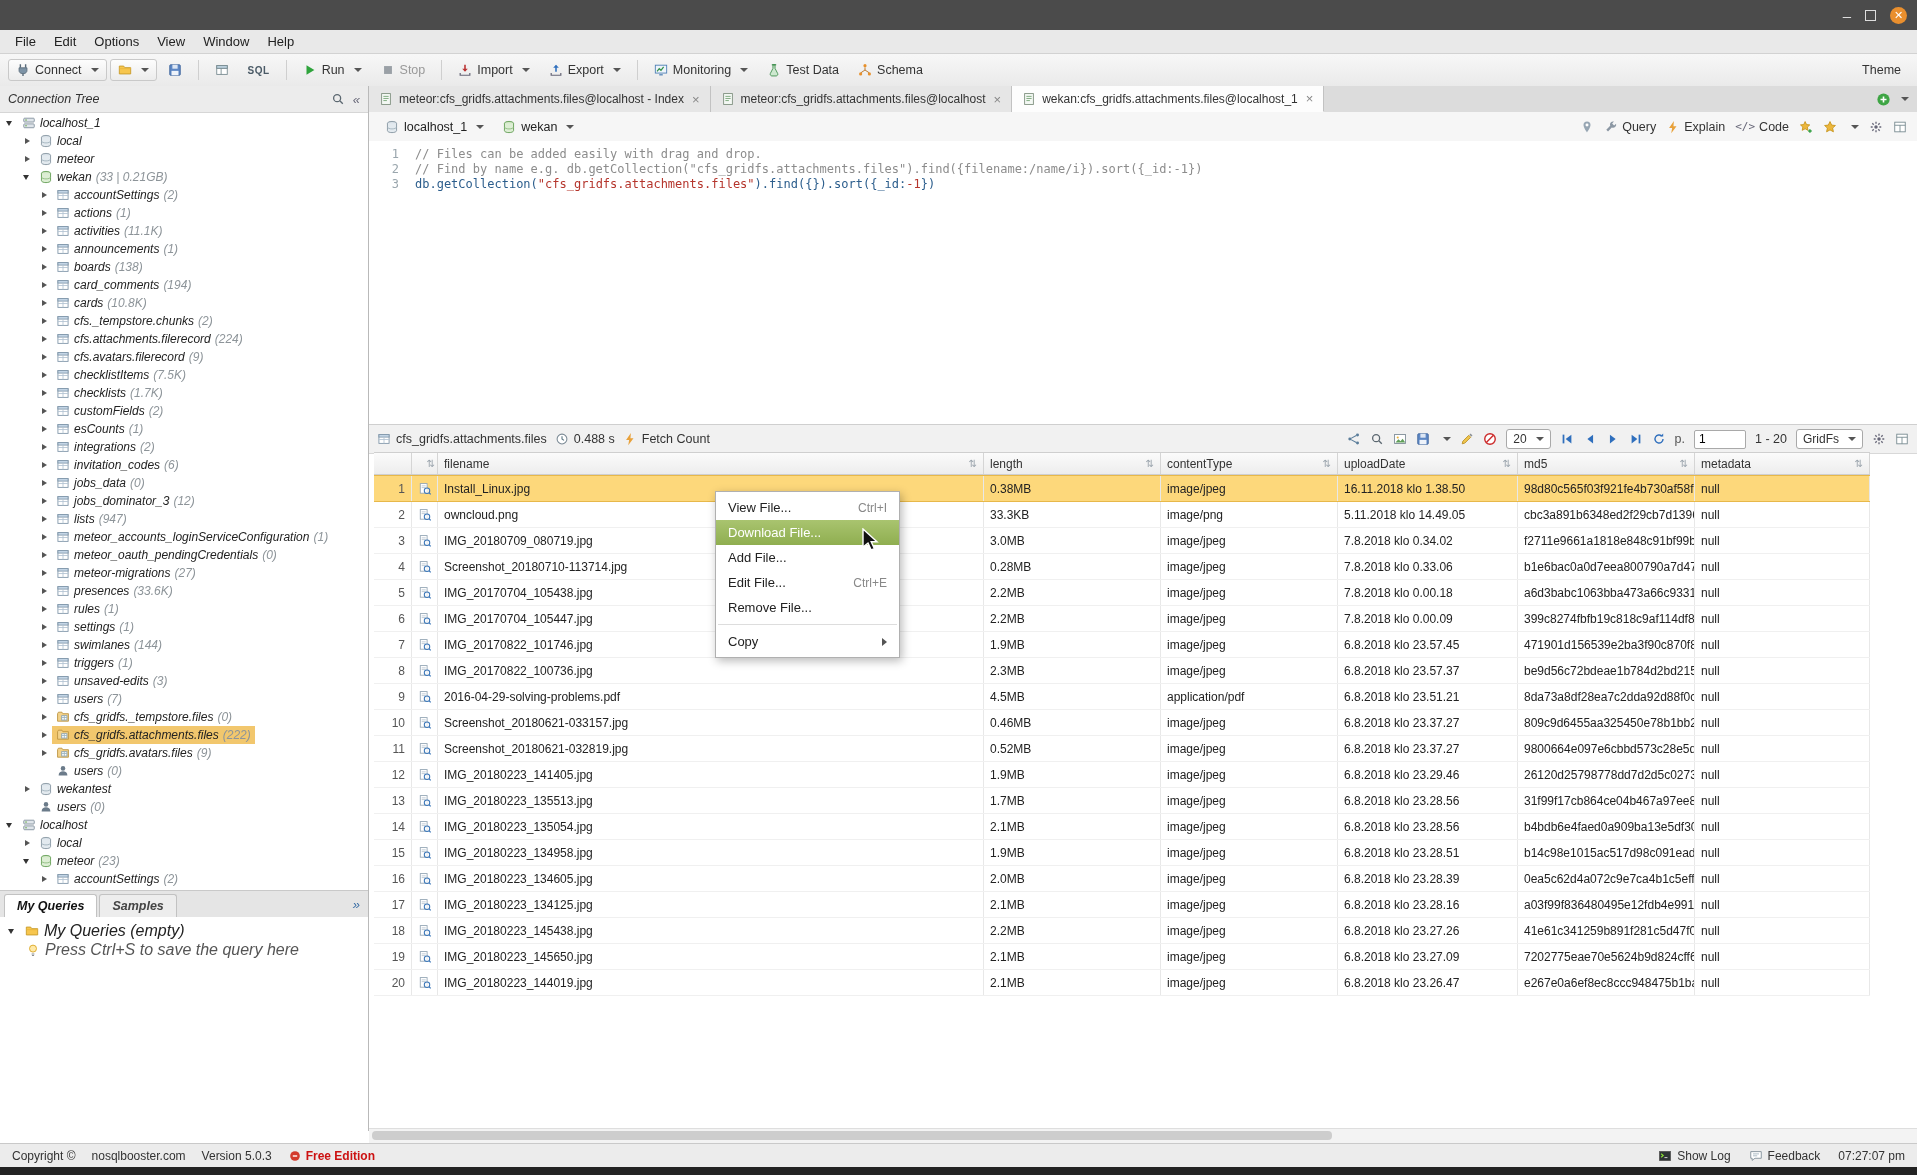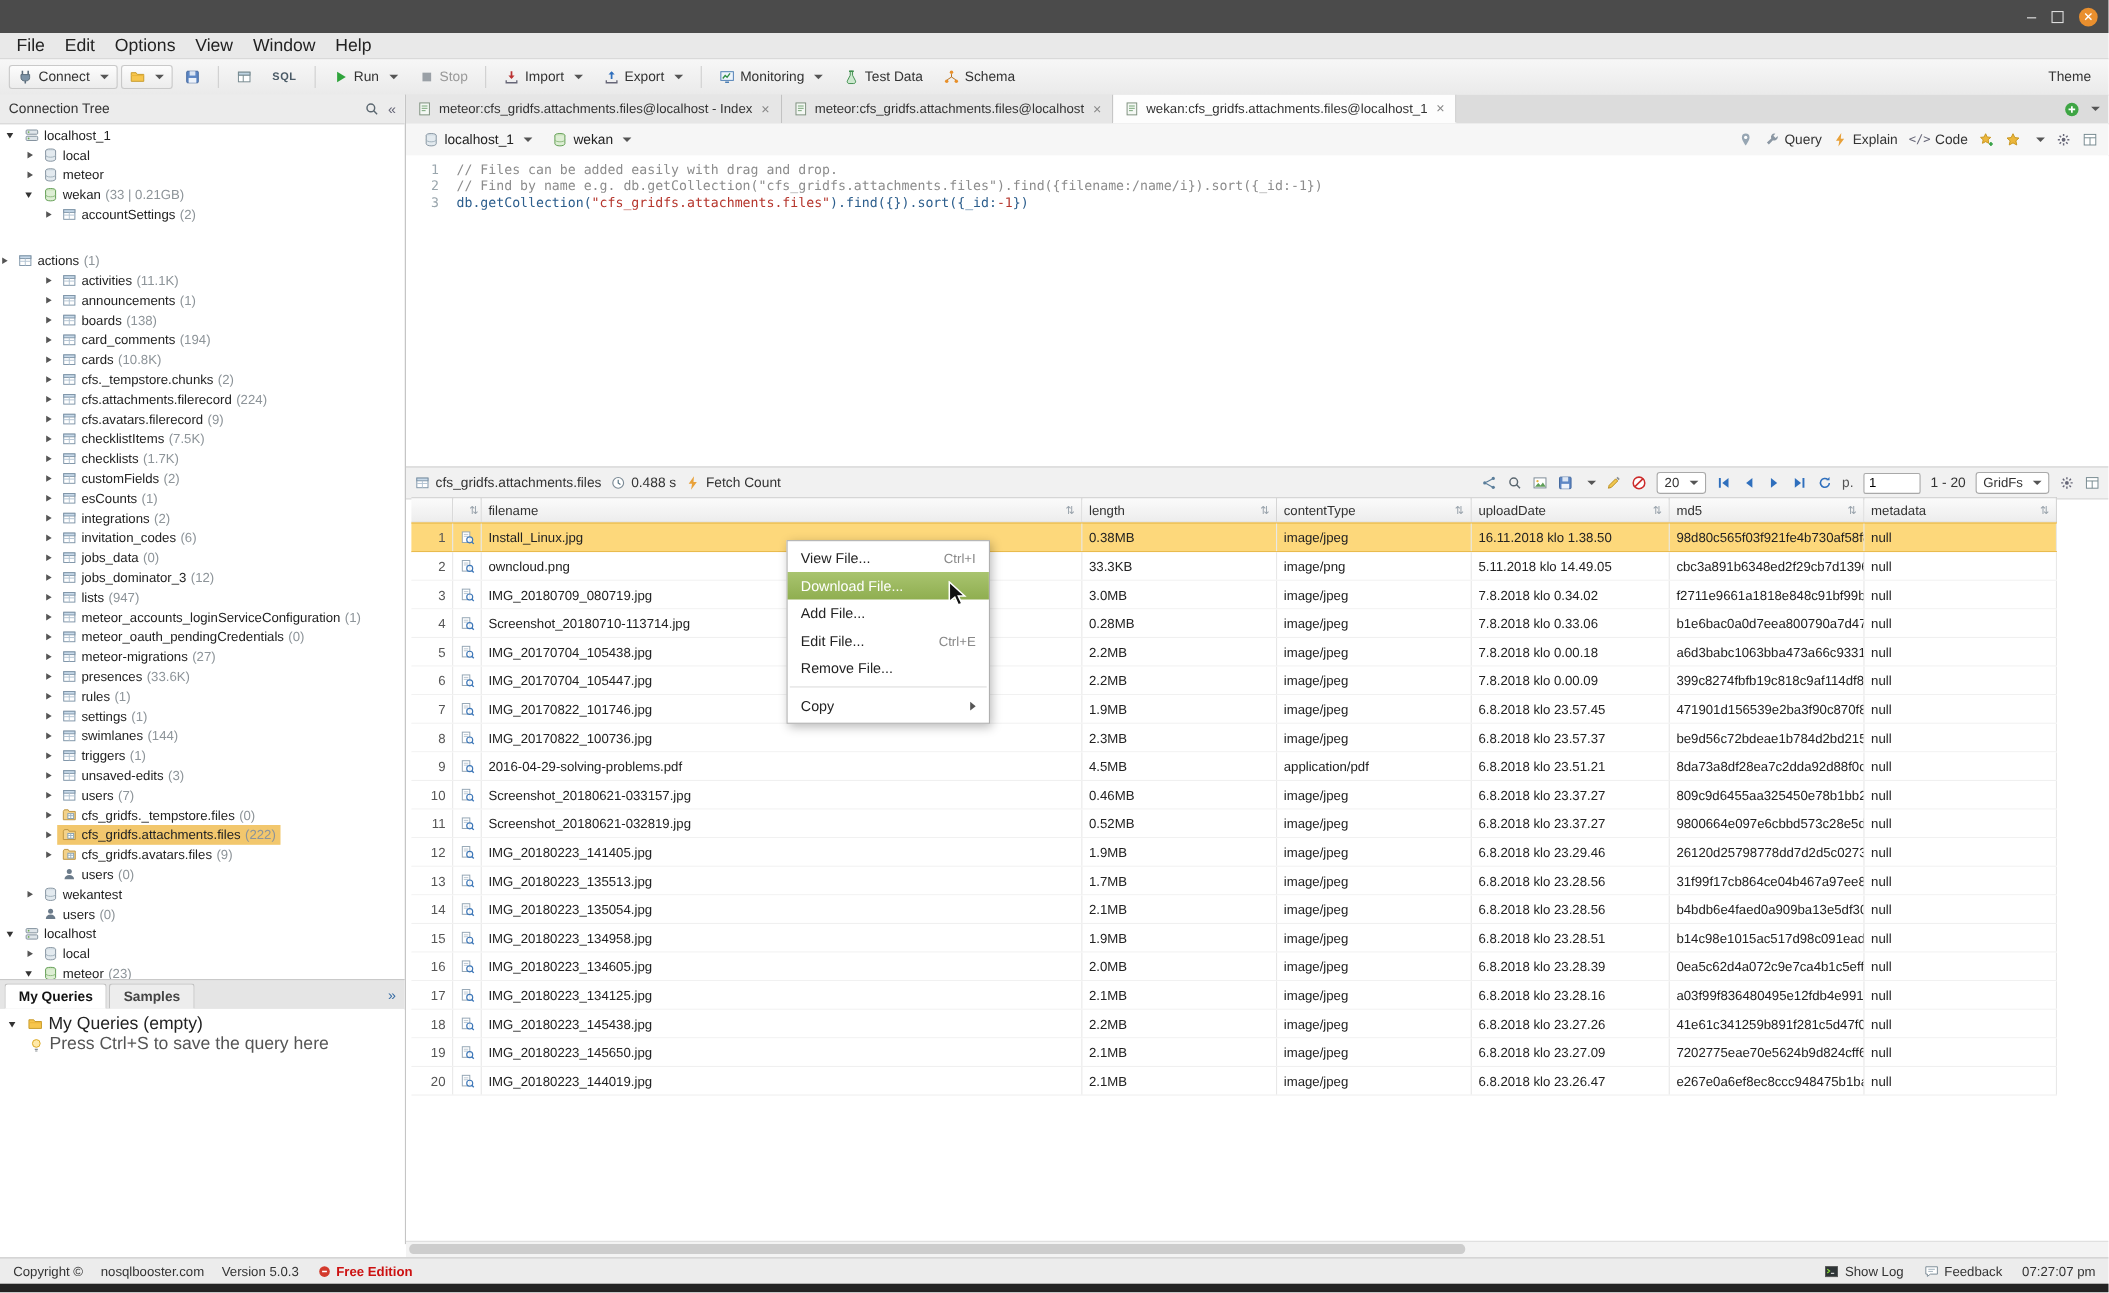--- a/index.html
+++ b/index.html
@@ -8,31 +8,31 @@
   .icn{display:inline-flex;align-items:center;justify-content:center;vertical-align:middle;line-height:0;}
   .caret{display:inline-block;width:0;height:0;border-left:4px solid transparent;border-right:4px solid transparent;border-top:4px solid #555;margin-left:4px;}
   
   .titlebar{position:absolute;left:0;top:0;right:0;height:30px;background:#4b4b4b;display:flex;align-items:center;}
   .win-title{position:absolute;left:0;right:0;text-align:center;color:#ededed;font-size:13px;font-weight:bold;}
   .win-controls{position:absolute;right:10px;top:0;height:30px;display:flex;align-items:center;gap:14px;}
   .win-min{color:#ddd;font-size:15px;cursor:default;}
   .win-max{width:9px;height:9px;border:1.5px solid #ddd;display:inline-block;}
   .win-close{width:17px;height:17px;border-radius:50%;background:#e98f2e;color:#fff;display:flex;align-items:center;justify-content:center;font-size:11px;}
   
-  .menubar{position:absolute;left:0;top:30px;right:0;height:23px;background:#e9e9e9;border-bottom:1px solid #d2d2d2;display:flex;align-items:center;padding-left:6px;font-size:16px;}
+  .menubar{position:absolute;left:0;top:30px;right:0;height:23px;background:#e9e9e9;border-bottom:1px solid #d2d2d2;display:flex;align-items:center;padding-left:6px;font-size:13px;}
   .menu-item{padding:0 9px;height:100%;display:flex;align-items:center;}
   
   .toolbar{position:absolute;left:0;top:54px;right:0;height:32px;background:linear-gradient(#f7f7f7,#eaeaea);border-bottom:1px solid #c4c4c4;display:flex;align-items:center;gap:3px;padding:0 8px;font-size:12.5px;}
   .tb{display:inline-flex;align-items:center;gap:5px;padding:3px 7px;border:1px solid #c9c9c9;border-radius:3px;background:linear-gradient(#fdfdfd,#ececec);color:#333;}
   .tb.flat{border-color:transparent;background:transparent;}
   .tb-sep{width:1px;height:20px;background:#cfcfcf;margin:0 5px;}
   .tb-right{margin-left:auto;}
   .sqltxt{font-weight:bold;font-size:10px;letter-spacing:.5px;color:#4a5a66;}
   
-  .sidebar{position:absolute;left:0;top:86px;width:368px;bottom:44px;background:#fff;border-right:1px solid #b9b9b9;overflow:hidden;}
+  .sidebar{position:absolute;left:0;top:86px;width:368px;bottom:44px;background:#fff;border-right:1px solid #b9b9b9;overflow:hidden;font-style:italic;}
   .content{position:absolute;left:369px;top:86px;right:0;bottom:32px;background:#fff;overflow:hidden;}
   
   .side-head{position:absolute;left:0;top:0;right:0;height:26px;background:#ececec;border-bottom:1px solid #d6d6d6;display:flex;align-items:center;padding:0 8px;font-size:12.5px;color:#333;}
   .side-head .title{flex:1;}
   .side-head .hicon{margin-left:8px;color:#667;font-size:13px;}
   .tree{position:absolute;left:0;top:26px;right:0;height:778px;overflow:hidden;padding-top:2px;}
   .tree-item{display:flex;align-items:center;height:18px;white-space:nowrap;cursor:default;}
   .exp{width:10px;height:10px;flex:0 0 10px;margin-right:2px;position:relative;}
   .exp.closed::before{content:'';position:absolute;left:2px;top:1.5px;border-left:5px solid #555;border-top:3.5px solid transparent;border-bottom:3.5px solid transparent;}
   .exp.open::before{content:'';position:absolute;left:0;top:3px;border-top:5px solid #333;border-left:3.5px solid transparent;border-right:3.5px solid transparent;}
@@ -318,21 +318,21 @@
             <svg viewBox="0 0 16 16" width="14" height="14">
               <rect x="2.2" y="3" width="11.6" height="10" fill="#fff" stroke="#7f95a8"></rect>
               <rect x="2.2" y="3" width="11.6" height="2.8" fill="#c8daea" stroke="#7f95a8"></rect>
               <path d="M2.2 8.6h11.6M8 5.8v7.2" stroke="#b3c4d2"></path>
             </svg>
           </span>
           <span class="t-label">accountSettings</span>
           <span class="t-count">(2)</span>
         </span>
       </div>
-      <div class="tree-item" style=" margin-top: 24px;">
+      <div class="tree-item" style="padding-left: 40px;">
         <span class="exp closed"></span>
         <span class="row-inner">
           <span class="icn">
             <svg viewBox="0 0 16 16" width="14" height="14">
               <rect x="2.2" y="3" width="11.6" height="10" fill="#fff" stroke="#7f95a8"></rect>
               <rect x="2.2" y="3" width="11.6" height="2.8" fill="#c8daea" stroke="#7f95a8"></rect>
               <path d="M2.2 8.6h11.6M8 5.8v7.2" stroke="#b3c4d2"></path>
             </svg>
           </span>
           <span class="t-label">actions</span>

